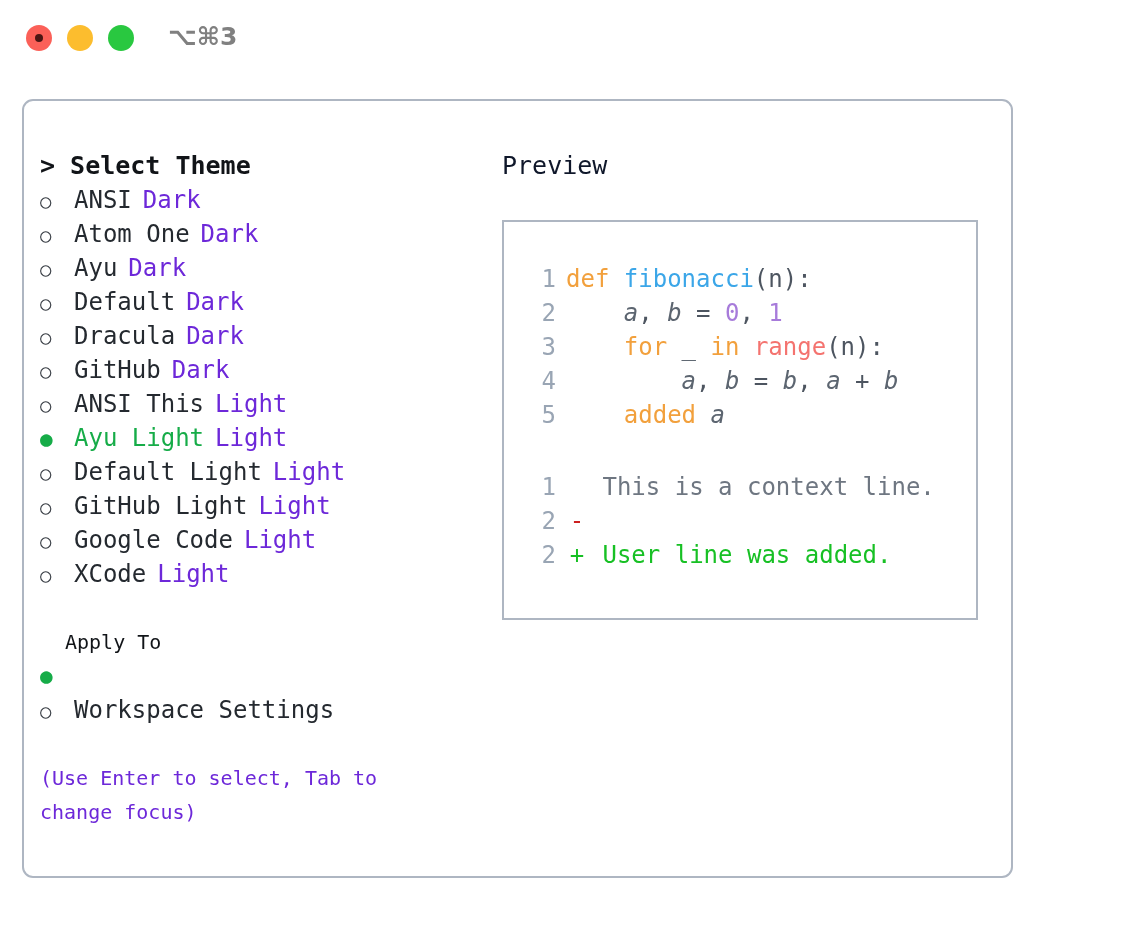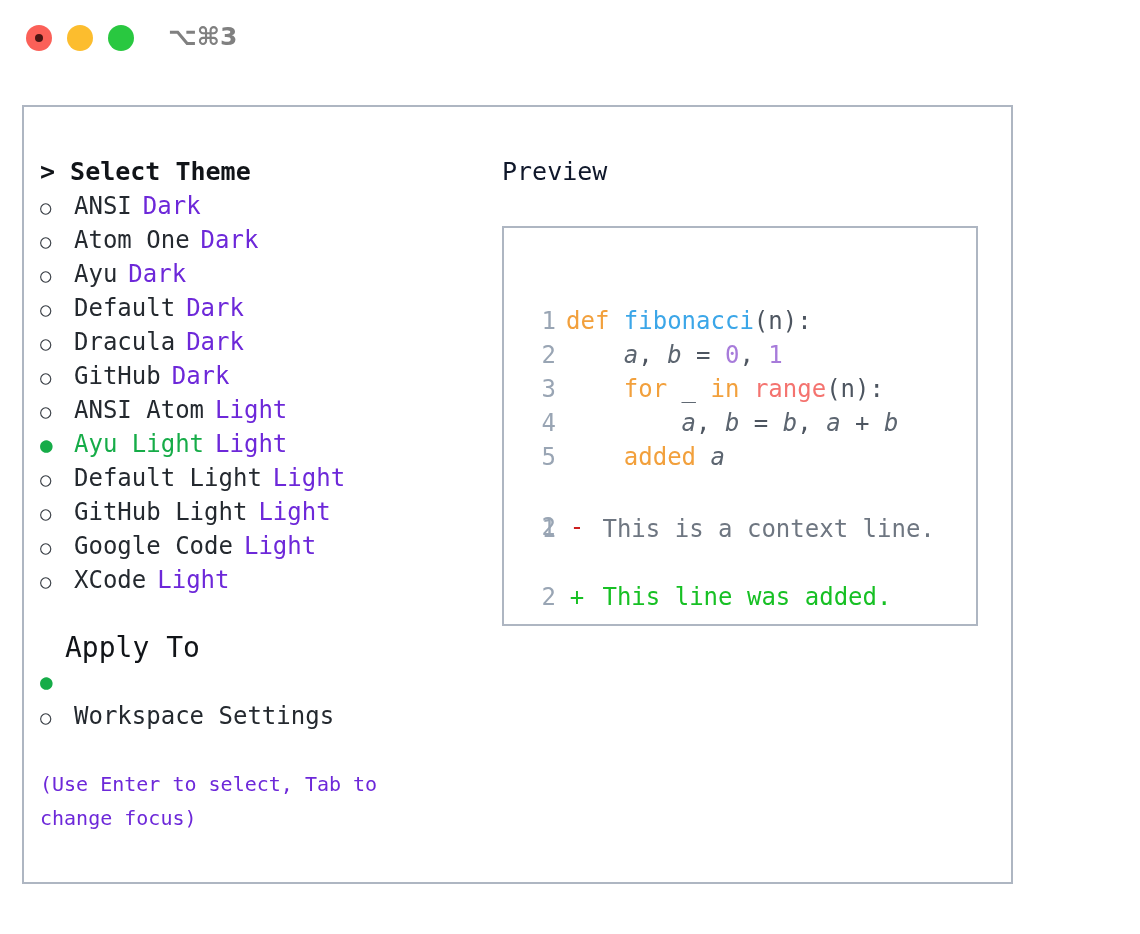--- a/index.html
+++ b/index.html
@@ -67,25 +67,25 @@
     font-weight: bold;
     color: #808080;
     letter-spacing: 0px;
     white-space: pre;
   }
 
   
   .panel {
     position: absolute;
     left: 22px;
-    top: 105px;
+    top: 99px;
     width: 991px;
     height: 779px;
     border: 2px solid #aeb6c2;
-    border-radius: 0;
+    border-radius: 11px;
     box-sizing: border-box;
     background: #ffffff;
   }
 
   .columns {
     position: absolute;
     left: 0; top: 0;
     width: 100%; height: 100%;
   }
 
@@ -128,21 +128,21 @@
   .opt-label { color: #24292f; margin-left: 9px; }
   .opt-row.selected .opt-label { color: #16ac48; }
   .opt-badge {
     color: #6d28d9;
     margin-left: 11px;
   }
 
   .group-spacer { height: 34px; }
 
   .apply-title {
-    font-size: 28px;
+    font-size: 20px;
     color: #111418;
     padding-left: 25px;
     line-height: 34px;
     height: 34px;
     white-space: pre;
   }
 
   .hint {
     margin-top: 34px;
     font-size: 20px;
@@ -181,21 +181,21 @@
     height: 34px;
     white-space: pre;
   }
   .lnum {
     width: 34px;
     flex: 0 0 34px;
     color: #99a5b4;
     text-align: right;
     margin-right: 10px;
   }
-  .code-txt { white-space: pre; margin-top: 36px; }
+  .code-txt { white-space: pre; }
 
   .tok-kw   { color: #f2a03c; }
   .tok-fn   { color: #3ba6e8; }
   .tok-num  { color: #a77bda; }
   .tok-bi   { color: #f4736f; }
   .tok-pln  { color: #5c6570; font-style: italic; }
   .tok-pnc  { color: #4d5560; }
 
   .diff-gap { height: 38px; }
   .diff-ctx { color: #6e7681; }
@@ -222,21 +222,21 @@
       <div class="left-col">
         <div class="section-title">&gt; Select Theme</div>
 
         <div id="theme-list">
             <div class="opt-row"><span class="bullet">○</span><span class="opt-label">ANSI</span><span class="opt-badge">Dark</span></div>
             <div class="opt-row"><span class="bullet">○</span><span class="opt-label">Atom One</span><span class="opt-badge">Dark</span></div>
             <div class="opt-row"><span class="bullet">○</span><span class="opt-label">Ayu</span><span class="opt-badge">Dark</span></div>
             <div class="opt-row"><span class="bullet">○</span><span class="opt-label">Default</span><span class="opt-badge">Dark</span></div>
             <div class="opt-row"><span class="bullet">○</span><span class="opt-label">Dracula</span><span class="opt-badge">Dark</span></div>
             <div class="opt-row"><span class="bullet">○</span><span class="opt-label">GitHub</span><span class="opt-badge">Dark</span></div>
-            <div class="opt-row"><span class="bullet">○</span><span class="opt-label">ANSI Atom</span><span class="opt-badge">Light</span></div>
+            <div class="opt-row"><span class="bullet">○</span><span class="opt-label">ANSI This</span><span class="opt-badge">Light</span></div>
             <div class="opt-row selected"><span class="bullet sel">●</span><span class="opt-label">Ayu Light</span><span class="opt-badge">Light</span></div>
             <div class="opt-row"><span class="bullet">○</span><span class="opt-label">Default Light</span><span class="opt-badge">Light</span></div>
             <div class="opt-row"><span class="bullet">○</span><span class="opt-label">GitHub Light</span><span class="opt-badge">Light</span></div>
             <div class="opt-row"><span class="bullet">○</span><span class="opt-label">Google Code</span><span class="opt-badge">Light</span></div>
             <div class="opt-row"><span class="bullet">○</span><span class="opt-label">XCode</span><span class="opt-badge">Light</span></div>
           </div>
 
         <div class="group-spacer"></div>
 
         <div class="apply-title">Apply To</div>
@@ -256,20 +256,20 @@
               <div class="code-line"><span class="lnum">1</span><span class="code-txt"><span class="tok-kw">def</span><span class="tok-pnc"> </span><span class="tok-fn">fibonacci</span><span class="tok-pnc">(n):</span></span></div>
               <div class="code-line"><span class="lnum">2</span><span class="code-txt"><span class="tok-pnc">    </span><span class="tok-pln">a</span><span class="tok-pnc">, </span><span class="tok-pln">b</span><span class="tok-pnc"> = </span><span class="tok-num">0</span><span class="tok-pnc">, </span><span class="tok-num">1</span></span></div>
               <div class="code-line"><span class="lnum">3</span><span class="code-txt"><span class="tok-pnc">    </span><span class="tok-kw">for</span><span class="tok-pnc"> </span><span class="tok-pln">_</span><span class="tok-pnc"> </span><span class="tok-kw">in</span><span class="tok-pnc"> </span><span class="tok-bi">range</span><span class="tok-pnc">(n):</span></span></div>
               <div class="code-line"><span class="lnum">4</span><span class="code-txt"><span class="tok-pnc">        </span><span class="tok-pln">a</span><span class="tok-pnc">, </span><span class="tok-pln">b</span><span class="tok-pnc"> = </span><span class="tok-pln">b</span><span class="tok-pnc">, </span><span class="tok-pln">a</span><span class="tok-pnc"> + </span><span class="tok-pln">b</span></span></div>
               <div class="code-line"><span class="lnum">5</span><span class="code-txt"><span class="tok-pnc">    </span><span class="tok-kw">added</span><span class="tok-pnc"> </span><span class="tok-pln">a</span></span></div>
             </div>
           <div class="diff-gap"></div>
           <div id="diff-block">
               <div class="code-line"><span class="lnum">1</span><span class="diff-ctx" style="width: 22px; display: inline-block; text-align: center;"> </span><span class="diff-ctx code-txt"> This is a context line.</span></div>
               <div class="code-line"><span class="lnum">2</span><span class="diff-del" style="width: 22px; display: inline-block; text-align: center;">-</span></div>
-              <div class="code-line"><span class="lnum">2</span><span class="diff-add" style="width: 22px; display: inline-block; text-align: center;">+</span><span class="diff-add code-txt"> This line was added.</span></div>
+              <div class="code-line"><span class="lnum">2</span><span class="diff-add" style="width: 22px; display: inline-block; text-align: center;">+</span><span class="diff-add code-txt"> User line was added.</span></div>
             </div>
         </div>
       </div>
 
     </div>
   </div>
 </div>
 
 </body></html>

